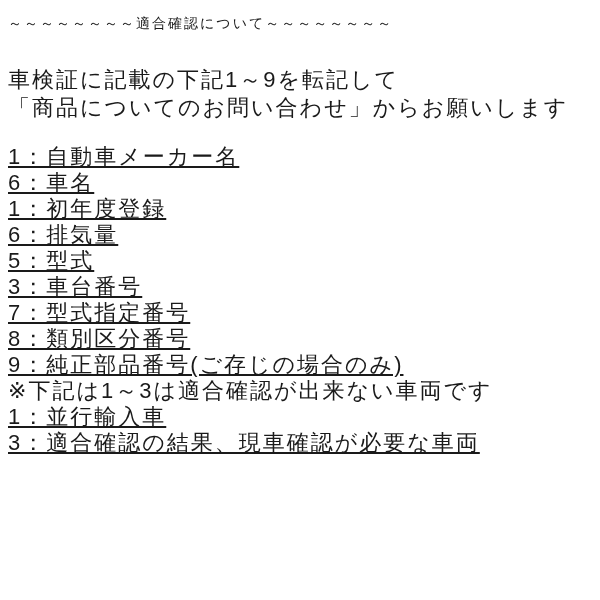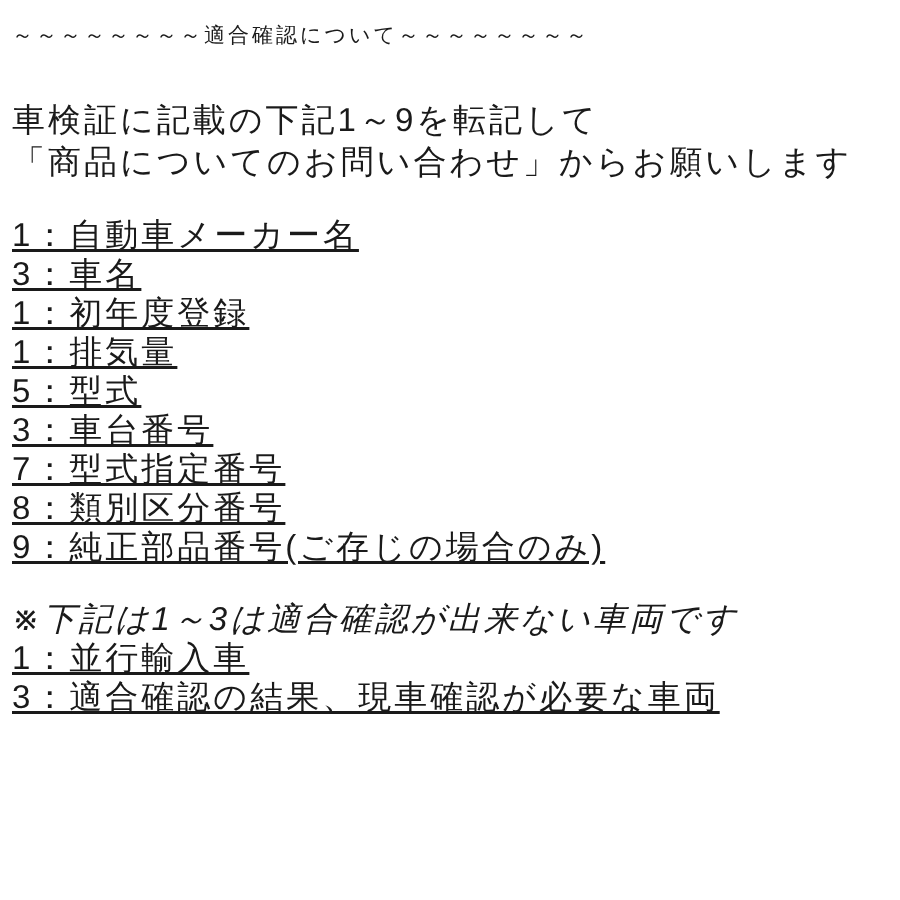--- a/index.html
+++ b/index.html
@@ -43,22 +43,20 @@
   }
   ul.plain-list li {
     line-height: 26px;
     white-space: nowrap;
   }
   .note {
     line-height: 26px;
     white-space: nowrap;
   }
   .note-top {
-    margin-top: 22px;
-    font-style: italic;
   }
   .list-top {
     margin-top: 22px;
   }
   .indent {
     padding-left: 22px;
   }
 </style>
 </head>
 <body>
@@ -67,23 +65,23 @@
 
   <h1 class="title">～～～～～～～～適合確認について～～～～～～～～</h1>
 
   <div class="intro">
     <div class="intro-line">車検証に記載の下記1～9を転記して</div>
     <div class="intro-line">「商品についてのお問い合わせ」からお願いします</div>
   </div>
 
   <ul class="plain-list">
     <li>1：自動車メーカー名</li>
-    <li>3：車名</li>
+    <li>6：車名</li>
     <li>1：初年度登録</li>
-    <li>1：排気量</li>
+    <li>6：排気量</li>
     <li>5：型式</li>
     <li>3：車台番号</li>
     <li>7：型式指定番号</li>
     <li>8：類別区分番号</li>
     <li>9：純正部品番号(ご存じの場合のみ)</li>
   </ul>
 
   <div class="note note-top">※下記は1～3は適合確認が出来ない車両です</div>
 
   <ul class="plain-list list-top">

